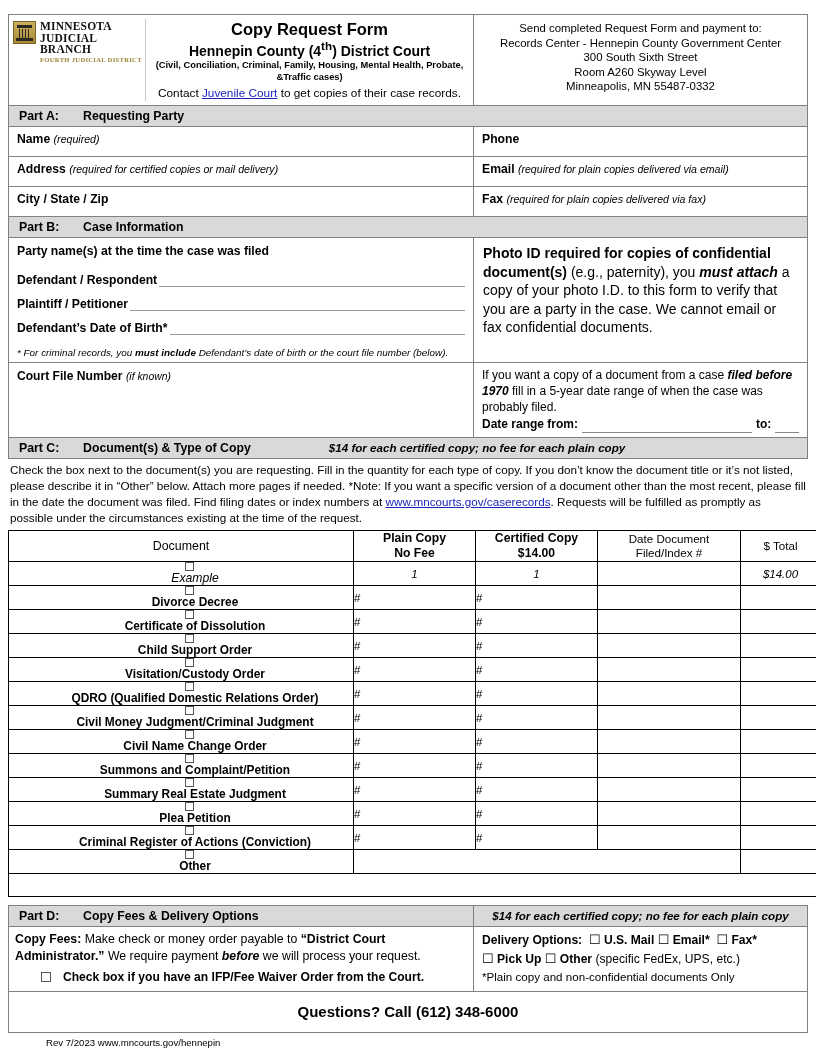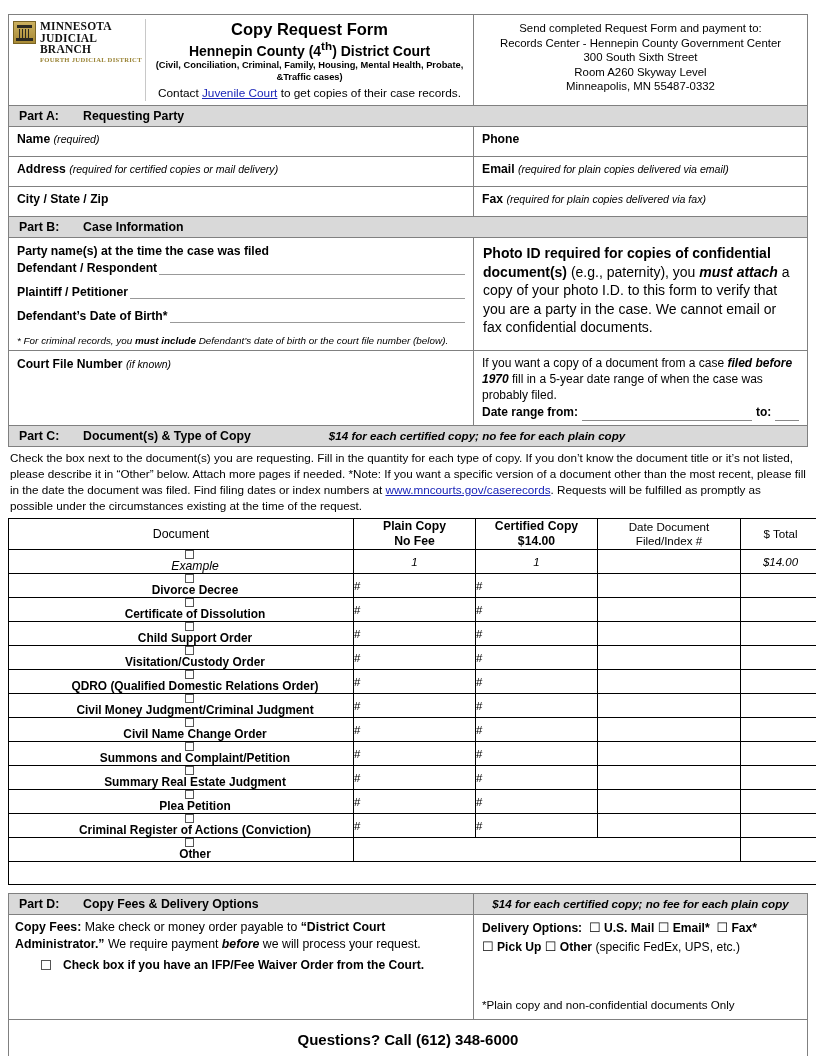--- a/index.html
+++ b/index.html
@@ -138,21 +138,21 @@
   }
   .grid2 .g-row { display: flex; border-bottom: 1px solid #808080; }
   .grid2 .g-left { flex: 0 0 465px; border-right: 1px solid #808080; box-sizing: border-box; }
   .grid2 .g-right { flex: 1 1 auto; box-sizing: border-box; }
   .fld { padding: 5px 8px 10px 8px; font-size: 12.2px; }
   .fld b { font-weight: 700; }
   .fld i { font-style: italic; font-size: 10.6px; }
 
   
   .pb-left { padding: 6px 8px 4px 8px; }
-  .pb-line { font-weight: 700; font-size: 12.2px; margin-bottom: 3px; }
+  .pb-line { font-weight: 700; font-size: 12.2px; margin-bottom: 15px; }
   .pb-entry {
     display: flex; align-items: flex-end; margin-bottom: 10px;
     font-weight: 700; font-size: 12.2px;
   }
   .pb-entry .rule {
     flex: 1 1 auto; border-bottom: 1px solid #999; height: 11px; margin-left: 2px;
   }
   .pb-foot {
     font-size: 9.9px; font-style: italic; padding-top: 2px;
   }
@@ -246,21 +246,21 @@
   .pd-fees i { font-style: italic; font-weight: 700; }
   .pd-ifp { display: flex; align-items: center; padding-left: 26px; margin-top: 3px; }
   .pd-ifp .chk { margin-right: 12px; width: 10px; height: 10px; flex: 0 0 10px; }
   .pd-ifp span { font-weight: 700; font-size: 12.1px; }
   .pd-deliv {
     flex: 1 1 auto; padding: 4px 6px 5px 8px; font-size: 12.1px; line-height: 1.45;
   }
   .pd-deliv .dl-title { font-weight: 700; }
   .pd-deliv .opt { font-weight: 700; }
   .pd-deliv .cbx { font-size: 13px; }
-  .pd-note { font-size: 11.6px; margin-top: 40px; }
+  .pd-note { font-size: 11.6px; }
 
   
   .questions {
     width: 800px; margin: 0 auto;
     border-left: 1px solid #808080; border-right: 1px solid #808080;
     border-bottom: 1px solid #808080;
     box-sizing: border-box;
     text-align: center; font-weight: 700; font-size: 15px;
     padding: 11px 0 12px 0;
   }

